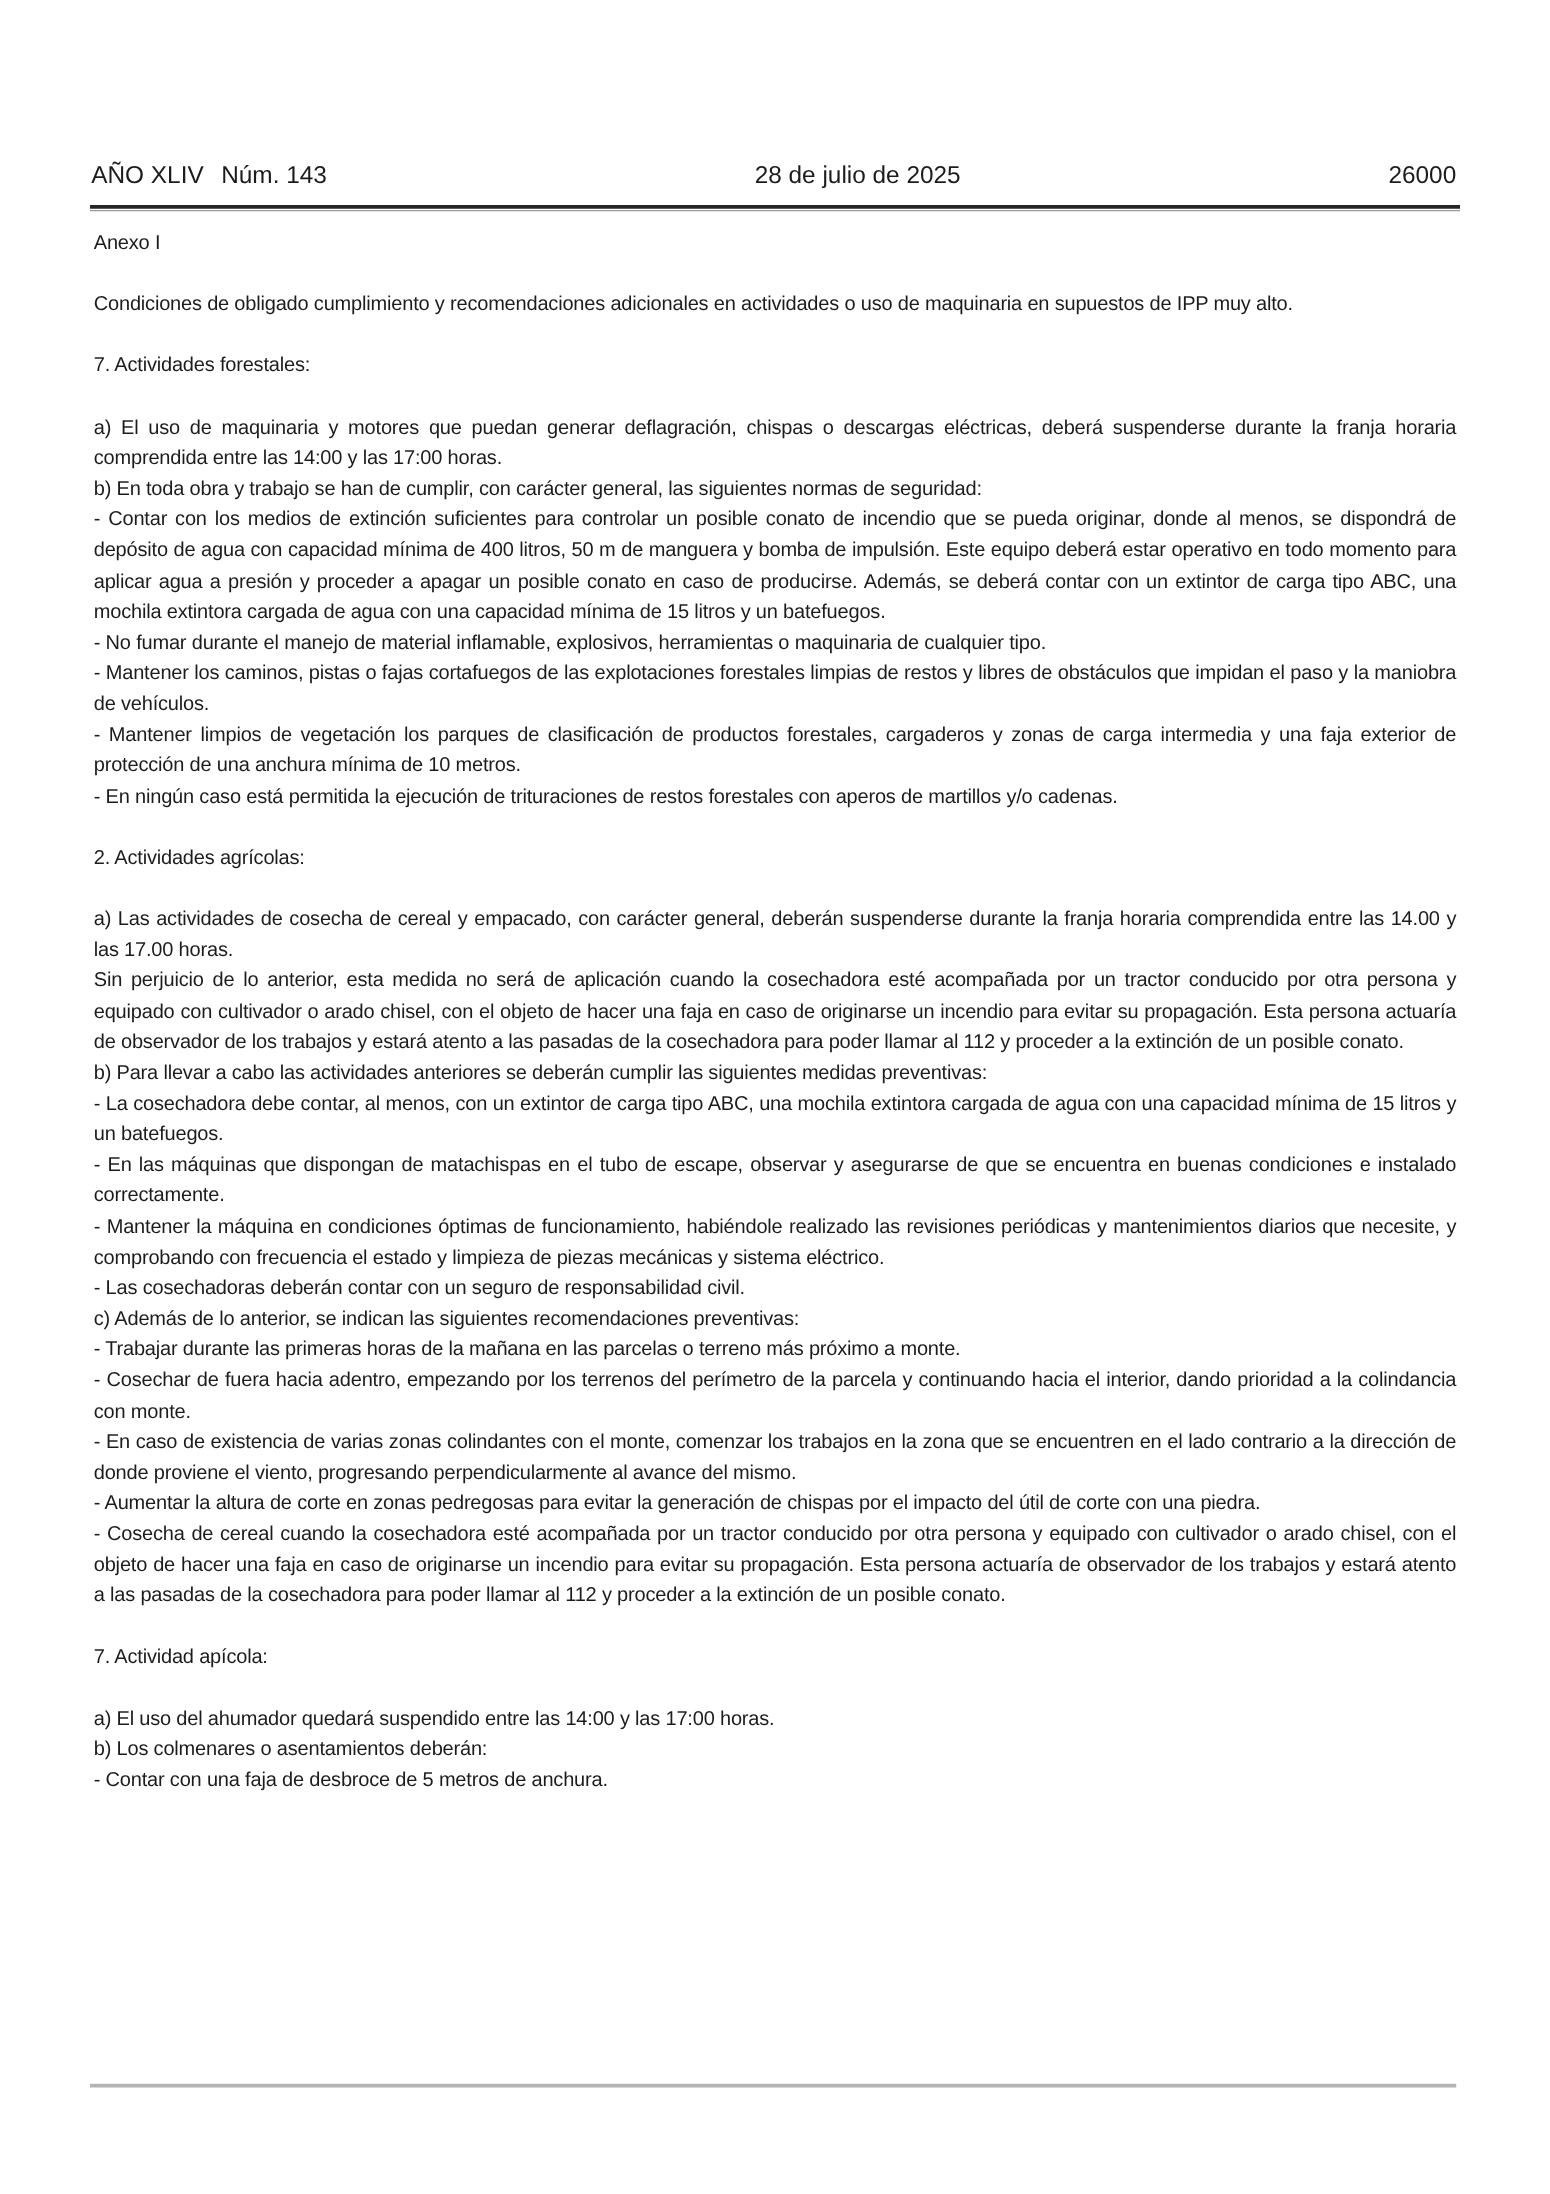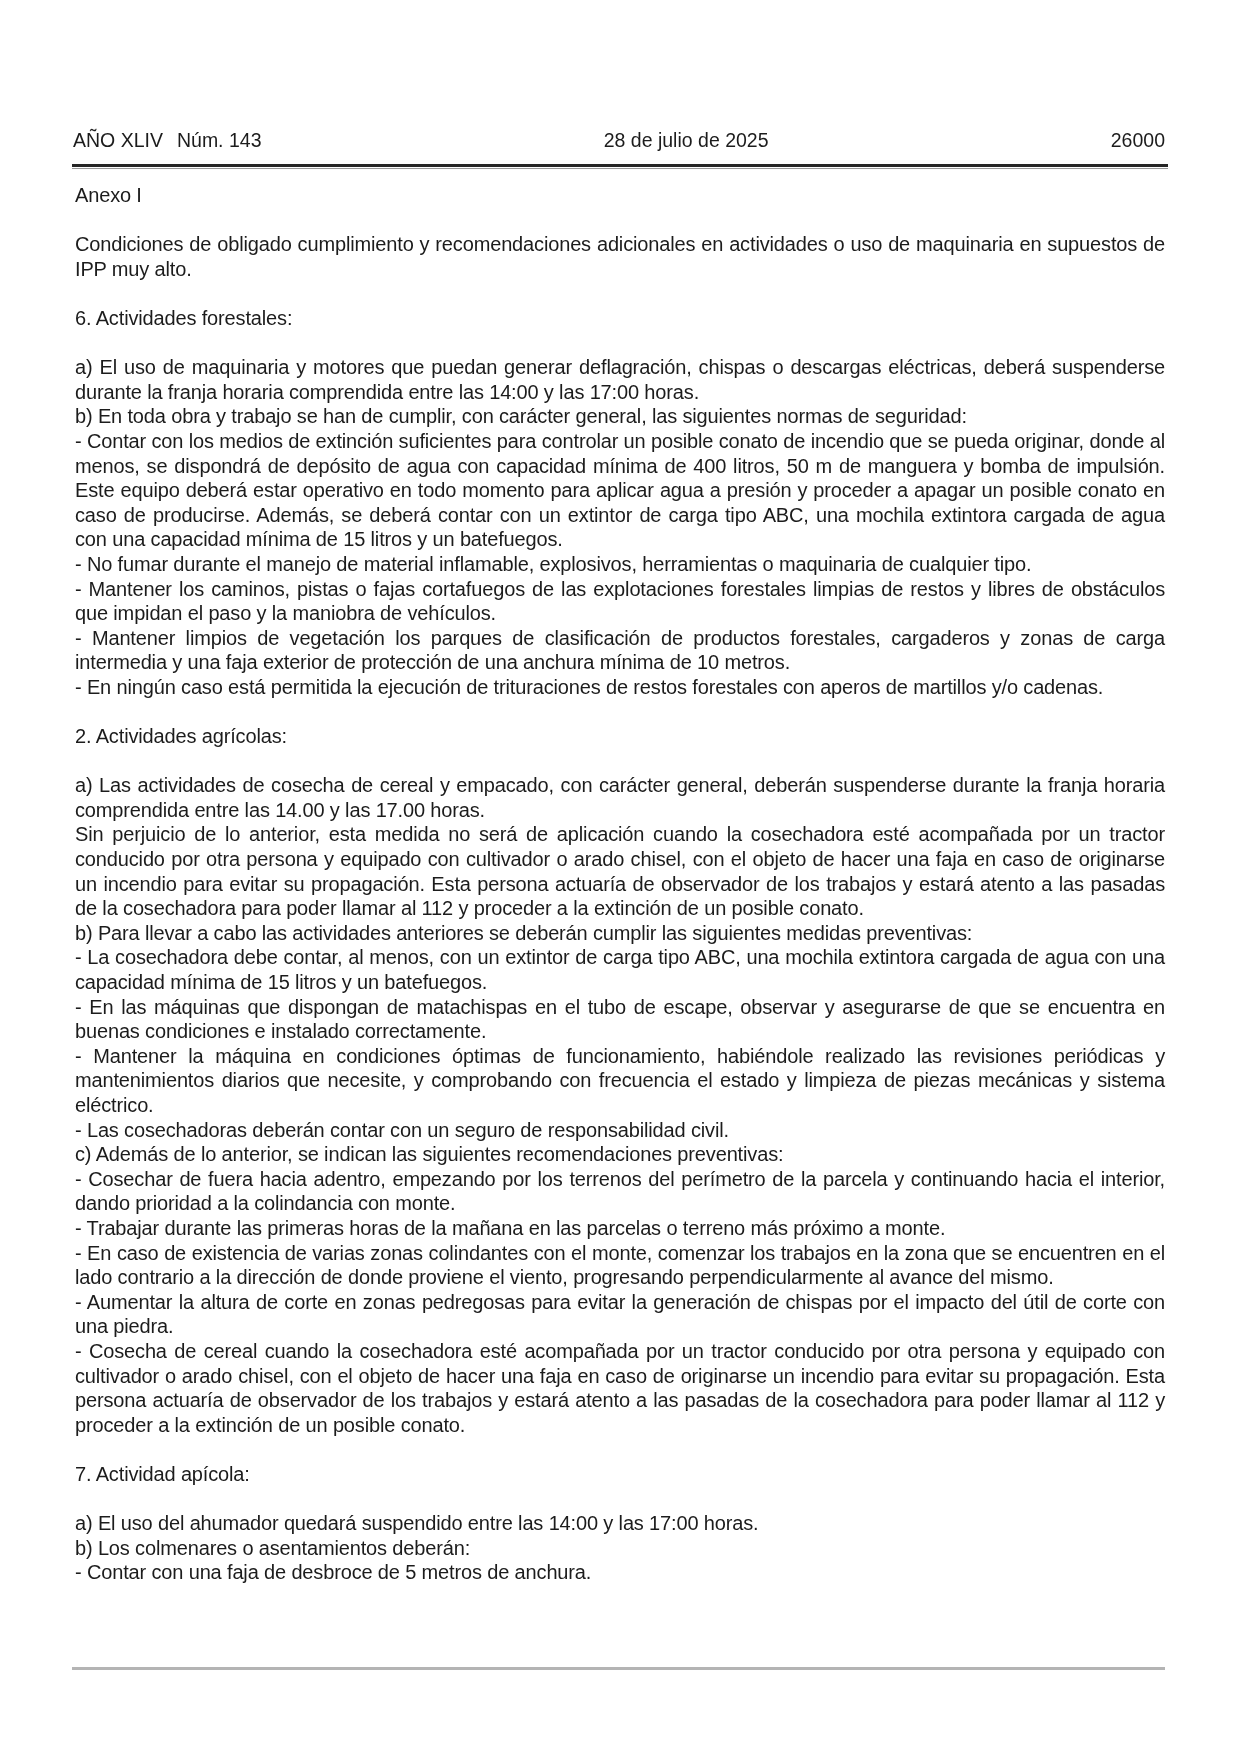--- a/index.html
+++ b/index.html
@@ -31,21 +31,21 @@
   }
   .header-left { display: flex; gap: 14px; }
   .header-rule {
     margin: 13px 72px 0 72px;
     height: 1px;
     border-top: 3px solid #262626;
     border-bottom: 1px solid #9a9a9a;
   }
   .content {
     margin: 14px 75px 0 75px;
-    font-size: 20px;
+    font-size: 16px;
     line-height: 24.6px;
     letter-spacing: -0.15px;
   }
   .content p {
     margin: 0;
     text-align: justify;
   }
   .content p.heading {
     text-align: left;
   }
@@ -73,39 +73,39 @@
     </span>
     <span>28 de julio de 2025</span>
     <span>26000</span>
   </div>
 
   <div class="header-rule"></div>
 
   <div class="content" id="content">
       <p class="heading">Anexo I</p>
       <p class=" sp">Condiciones de obligado cumplimiento y recomendaciones adicionales en actividades o uso de maquinaria en supuestos de IPP muy alto.</p>
-      <p class="heading sp">6. Actividades forestales:</p>
+      <p class="heading sp">7. Actividades forestales:</p>
       <p class=" sp">a) El uso de maquinaria y motores que puedan generar deflagración, chispas o descargas eléctricas, deberá suspenderse durante la franja horaria comprendida entre las 14:00 y las 17:00 horas.</p>
       <p class="">b) En toda obra y trabajo se han de cumplir, con carácter general, las siguientes normas de seguridad:</p>
       <p class="">- Contar con los medios de extinción suficientes para controlar un posible conato de incendio que se pueda originar, donde al menos, se dispondrá de depósito de agua con capacidad mínima de 400 litros, 50 m de manguera y bomba de impulsión. Este equipo deberá estar operativo en todo momento para aplicar agua a presión y proceder a apagar un posible conato en caso de producirse. Además, se deberá contar con un extintor de carga tipo ABC, una mochila extintora cargada de agua con una capacidad mínima de 15 litros y un batefuegos.</p>
       <p class="">- No fumar durante el manejo de material inflamable, explosivos, herramientas o maquinaria de cualquier tipo.</p>
       <p class="">- Mantener los caminos, pistas o fajas cortafuegos de las explotaciones forestales limpias de restos y libres de obstáculos que impidan el paso y la maniobra de vehículos.</p>
       <p class="">- Mantener limpios de vegetación los parques de clasificación de productos forestales, cargaderos y zonas de carga intermedia y una faja exterior de protección de una anchura mínima de 10 metros.</p>
       <p class="">- En ningún caso está permitida la ejecución de trituraciones de restos forestales con aperos de martillos y/o cadenas.</p>
       <p class="heading sp">2. Actividades agrícolas:</p>
       <p class=" sp">a) Las actividades de cosecha de cereal y empacado, con carácter general, deberán suspenderse durante la franja horaria comprendida entre las 14.00 y las 17.00 horas.</p>
       <p class="">Sin perjuicio de lo anterior, esta medida no será de aplicación cuando la cosechadora esté acompañada por un tractor conducido por otra persona y equipado con cultivador o arado chisel, con el objeto de hacer una faja en caso de originarse un incendio para evitar su propagación. Esta persona actuaría de observador de los trabajos y estará atento a las pasadas de la cosechadora para poder llamar al 112 y proceder a la extinción de un posible conato.</p>
       <p class="">b) Para llevar a cabo las actividades anteriores se deberán cumplir las siguientes medidas preventivas:</p>
       <p class="">- La cosechadora debe contar, al menos, con un extintor de carga tipo ABC, una mochila extintora cargada de agua con una capacidad mínima de 15 litros y un batefuegos.</p>
       <p class="">- En las máquinas que dispongan de matachispas en el tubo de escape, observar y asegurarse de que se encuentra en buenas condiciones e instalado correctamente.</p>
       <p class="">- Mantener la máquina en condiciones óptimas de funcionamiento, habiéndole realizado las revisiones periódicas y mantenimientos diarios que necesite, y comprobando con frecuencia el estado y limpieza de piezas mecánicas y sistema eléctrico.</p>
       <p class="">- Las cosechadoras deberán contar con un seguro de responsabilidad civil.</p>
       <p class="">c) Además de lo anterior, se indican las siguientes recomendaciones preventivas:</p>
+      <p class="">- Trabajar durante las primeras horas de la mañana en las parcelas o terreno más próximo a monte.</p>
       <p class="">- Cosechar de fuera hacia adentro, empezando por los terrenos del perímetro de la parcela y continuando hacia el interior, dando prioridad a la colindancia con monte.</p>
-      <p class="">- Trabajar durante las primeras horas de la mañana en las parcelas o terreno más próximo a monte.</p>
       <p class="">- En caso de existencia de varias zonas colindantes con el monte, comenzar los trabajos en la zona que se encuentren en el lado contrario a la dirección de donde proviene el viento, progresando perpendicularmente al avance del mismo.</p>
       <p class="">- Aumentar la altura de corte en zonas pedregosas para evitar la generación de chispas por el impacto del útil de corte con una piedra.</p>
       <p class="">- Cosecha de cereal cuando la cosechadora esté acompañada por un tractor conducido por otra persona y equipado con cultivador o arado chisel, con el objeto de hacer una faja en caso de originarse un incendio para evitar su propagación. Esta persona actuaría de observador de los trabajos y estará atento a las pasadas de la cosechadora para poder llamar al 112 y proceder a la extinción de un posible conato.</p>
       <p class="heading sp">7. Actividad apícola:</p>
       <p class=" sp">a) El uso del ahumador quedará suspendido entre las 14:00 y las 17:00 horas.</p>
       <p class="">b) Los colmenares o asentamientos deberán:</p>
       <p class="">- Contar con una faja de desbroce de 5 metros de anchura.</p>
     </div>
 
   <div class="footer-rule"></div>

